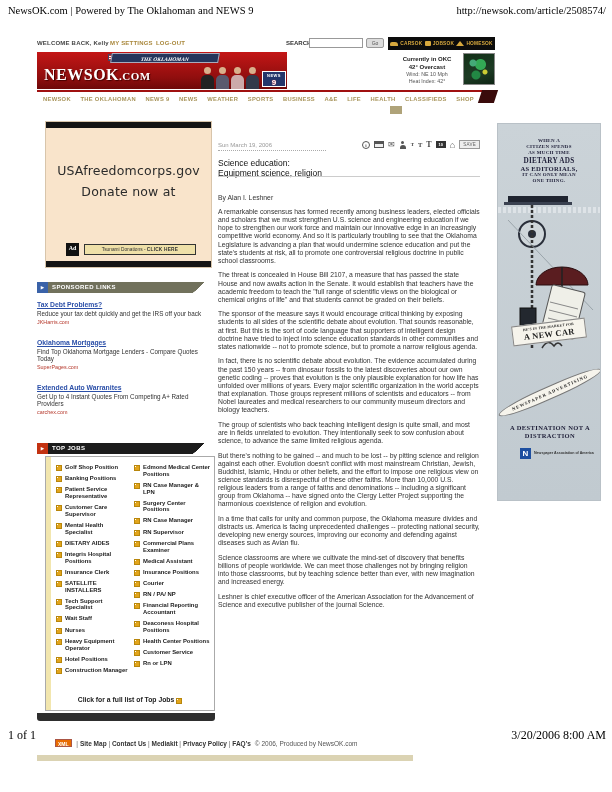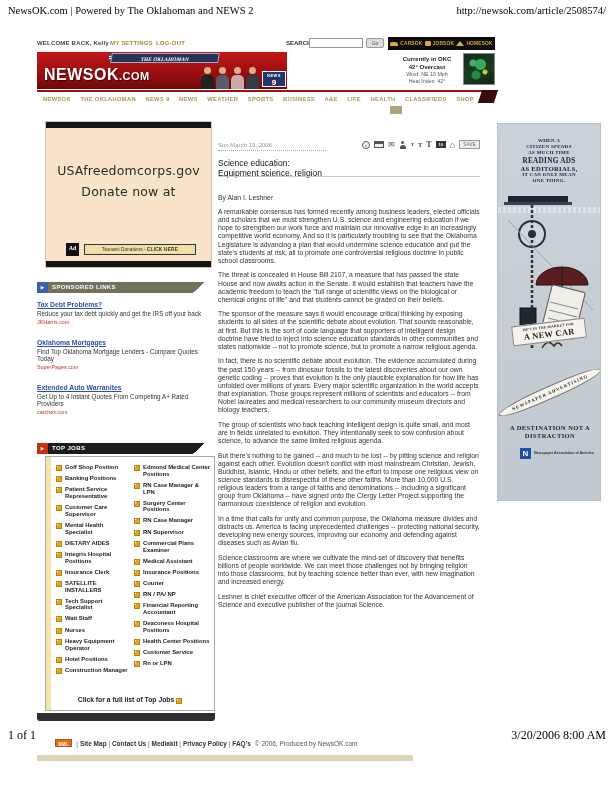--- a/index.html
+++ b/index.html
@@ -22,21 +22,21 @@
           font-size:5px;color:#555;text-align:center;line-height:9px;cursor:pointer}
   .quickbar{left:388px;top:37px;width:107px;height:13px;background:#0c0c0c;display:flex;align-items:center;
             justify-content:space-evenly;color:#D8A93E;font-size:4.8px;font-weight:bold;letter-spacing:.2px}
   .qitem{display:flex;align-items:center;gap:2px;cursor:pointer}
   .qicar{width:8px;height:4px;background:#D8A93E;border-radius:2px 3px 0 1px}
   .qicase{width:6px;height:5px;background:#D8A93E;border-radius:1px}
   .qihome{width:0;height:0;border-left:4px solid transparent;border-right:4px solid transparent;border-bottom:5px solid #D8A93E}
 
   
   .masthead{left:37px;top:52px;width:250px;height:37px;background:linear-gradient(180deg,#C41616,#8F0E0E 70%,#6E0808)}
-  .logo{position:absolute;left:7px;bottom:5px;color:#fff;font-family:Liberation Sans, sans-serif;font-weight:bold;
+  .logo{position:absolute;left:7px;bottom:5px;color:#fff;font-family:Liberation Serif, serif;font-weight:bold;
         font-size:16px;letter-spacing:.5px;text-shadow:1px 1px 1px #400}
   .logo .sm{font-size:11px}
   .okl-ribbon{position:absolute;right:68px;top:1px;width:108px;height:10px;background:#25355C;transform:skewX(-10deg);
               color:#fff;font-family:"Liberation Serif",serif;font-style:italic;font-size:5.5px;font-weight:bold;
               line-height:10px;text-align:center;border:1px solid #aab}
   .flagchip{position:absolute;right:170px;top:2px;width:9px;height:7px;background:repeating-linear-gradient(180deg,#c33 0 1px,#fff 1px 2px);border:1px solid #446}
   .anchors{position:absolute;right:28px;bottom:0;display:flex;gap:2px;align-items:flex-end}
   .person{width:13px;height:22px;position:relative}
   .person::before{content:"";position:absolute;top:0;left:3px;width:7px;height:7px;border-radius:50%;background:#D9B08C}
   .person::after{content:"";position:absolute;bottom:0;left:0;width:13px;height:14px;border-radius:5px 5px 0 0;background:#222}
@@ -153,21 +153,21 @@
           font-weight:bold;font-size:6.5px;line-height:8px;color:#1E1E38;letter-spacing:.4px}
   .naa{position:absolute;left:22px;top:324px;display:flex;gap:3px;align-items:center}
   .naa-mark{width:11px;height:11px;background:#1E4FA0;color:#fff;font-weight:bold;font-size:8px;text-align:center;line-height:11px}
   .naa-text{font-size:3.6px;line-height:4.2px;color:#333;font-weight:bold}
 </style>
 </head>
 <body>
 
 <div class="page">
 
-  <div class="abs serif ph" style="left:8px">NewsOK.com | Powered by The Oklahoman and NEWS 2</div>
+  <div class="abs serif ph" style="left:8px">NewsOK.com | Powered by The Oklahoman and NEWS 9</div>
   <div class="abs serif ph" style="right:6px">http://newsok.com/article/2508574/</div>
   <div class="abs serif pf" style="left:8px">1 of 1</div>
   <div class="abs serif pf" style="right:6px">3/20/2006 8:00 AM</div>
 
   <div class="abs welcome">WELCOME BACK, Kelly</div>
   <div class="abs toplink" style="left:110px">MY SETTINGS</div>
   <div class="abs toplink" style="left:156px">LOG-OUT</div>
   <div class="abs search-label">SEARCH</div>
   <div class="abs search-input"></div>
   <div class="abs go-btn">Go</div>
@@ -434,21 +434,21 @@
         <p class="apara">Leshner is chief executive officer of the American Association for the Advancement of Science and executive publisher of the journal Science.</p>
       </div>
   </div>
 
   <div class="abs right-ad">
     <div class="ra-head">
 
     <div class="ra-line">WHEN A</div>
         <div class="ra-line">CITIZEN SPENDS</div>
         <div class="ra-line">AS MUCH TIME</div>
-        <div class="ra-line">READING ADS</div>
+        <div class="ra-line">DIETARY ADS</div>
         <div class="ra-line">AS EDITORIALS,</div>
         <div class="ra-line">IT CAN ONLY MEAN</div>
         <div class="ra-line">ONE THING.</div>
       </div>
     <svg class="ra-art" viewBox="0 0 104 170">
       <rect x="10" y="6" width="60" height="6" fill="#1f2430"></rect>
       <rect x="6" y="12" width="68" height="3" fill="#3a4150"></rect>
       <path d="M0 20 h104" stroke="#e8ecef" stroke-width="6" stroke-dasharray="3 2" opacity="0.7"></path>
       <circle cx="34" cy="44" r="13" fill="#cfd6da" stroke="#2a2f3a" stroke-width="2"></circle>
       <circle cx="34" cy="44" r="4" fill="#2a2f3a"></circle>

